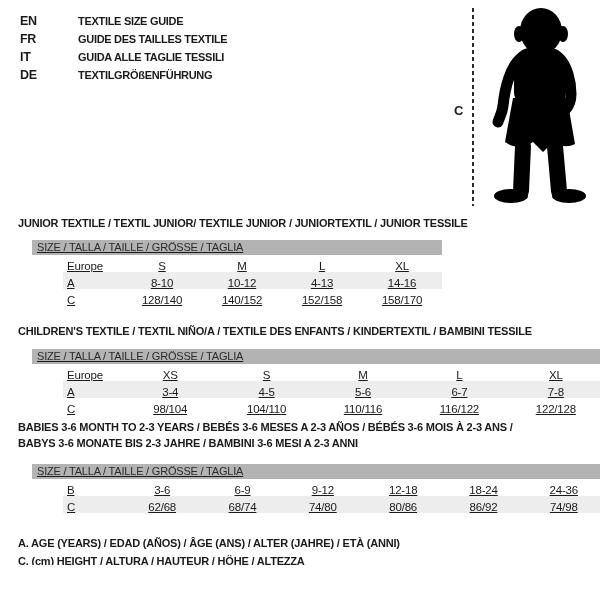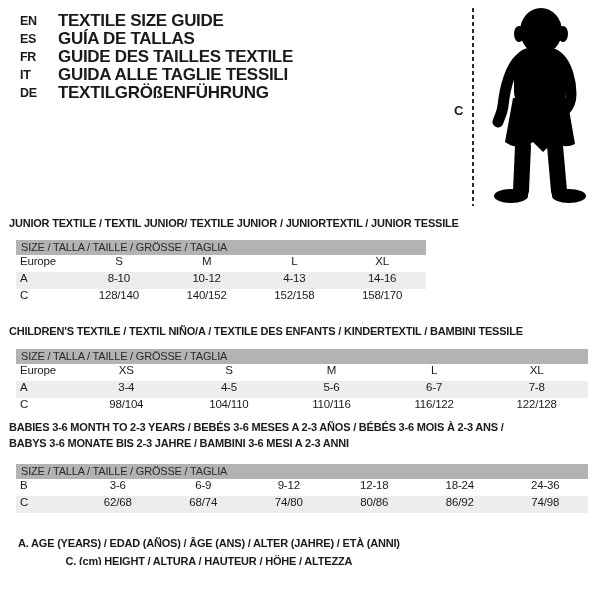--- a/index.html
+++ b/index.html
@@ -4,60 +4,56 @@
 <style>
   html,body{margin:0;padding:0;background:#fff;}
   #canvas{
     position:relative;width:600px;height:565px;background:#ffffff;overflow:hidden;
     font-family:"Liberation Sans","DejaVu Sans",sans-serif;color:#1a1a1a;
   }
   
   #langs{position:absolute;left:20px;top:12px;}
   .lang-row{display:flex;height:18px;align-items:center;}
   .lang-code{width:38px;font-weight:bold;font-size:12.5px;letter-spacing:-0.3px;}
-  .lang-label{font-weight:bold;font-size:17px;letter-spacing:-0.3px;white-space:nowrap;}
+  .lang-label{font-weight:bold;font-size:11px;letter-spacing:-0.3px;white-space:nowrap;margin-left:20px;}
   
   #measure-line{position:absolute;left:472px;top:8px;width:2px;height:198px;
     background:repeating-linear-gradient(180deg,#2b2b2b 0 4px,rgba(0,0,0,0) 4px 7px);}
   #measure-label{position:absolute;left:454px;top:103px;font-weight:bold;font-size:13px;}
   #baby{position:absolute;left:481px;top:6px;}
   
-  .section-title{position:absolute;left:9px;font-weight:bold;font-size:11px;
+  .section-title{position:absolute;left:18px;font-weight:bold;font-size:11px;
     letter-spacing:-0.2px;white-space:nowrap;line-height:16px;}
   #t1-title{top:215px;}
   #t2-title{top:323px;}
   #t3-title{top:419px;}
   
-  .size-table{position:absolute;left:16px;}
+  .size-table{position:absolute;left:32px;text-decoration:underline;}
   #table1{top:240px;width:410px;}
   #table2{top:349px;width:572px;}
   #table3{top:464px;width:572px;}
   .size-bar{background:#b3b3b3;height:15px;line-height:15px;padding-left:5px;
     font-size:11px;color:#2a2a2a;letter-spacing:-0.2px;}
-  .trow{display:flex;height:17px;align-items:flex-start;font-size:11.5px;letter-spacing:-0.2px;}
+  .trow{display:flex;height:17px;align-items:flex-end;font-size:11.5px;letter-spacing:-0.2px;margin-left:31px;}
   .trow.stripe{background:#ededed;}
   .tlabel{width:55px;padding-left:4px;text-align:left;flex:none;}
   .tcell{flex:1;text-align:center;}
   
   #footnotes{position:absolute;left:18px;top:535px;}
-  .footnote{font-weight:bold;font-size:11px;letter-spacing:-0.2px;line-height:17.5px;white-space:nowrap;text-align:center;}
+  .footnote{font-weight:bold;font-size:11px;letter-spacing:-0.2px;line-height:17.5px;white-space:nowrap;}
 </style>
 </head>
 <body>
 
 <div id="canvas">
 
   <div id="langs">
     <div class="lang-row">
       <span class="lang-code">EN</span>
       <span class="lang-label">TEXTILE SIZE GUIDE</span>
-    </div>
-    <div class="lang-row">
-      <span class="lang-code">ES</span>
-      <span class="lang-label">GUÍA DE TALLAS</span>
     </div>
     <div class="lang-row">
       <span class="lang-code">FR</span>
       <span class="lang-label">GUIDE DES TAILLES TEXTILE</span>
     </div>
     <div class="lang-row">
       <span class="lang-code">IT</span>
       <span class="lang-label">GUIDA ALLE TAGLIE TESSILI</span>
     </div>
     <div class="lang-row">

